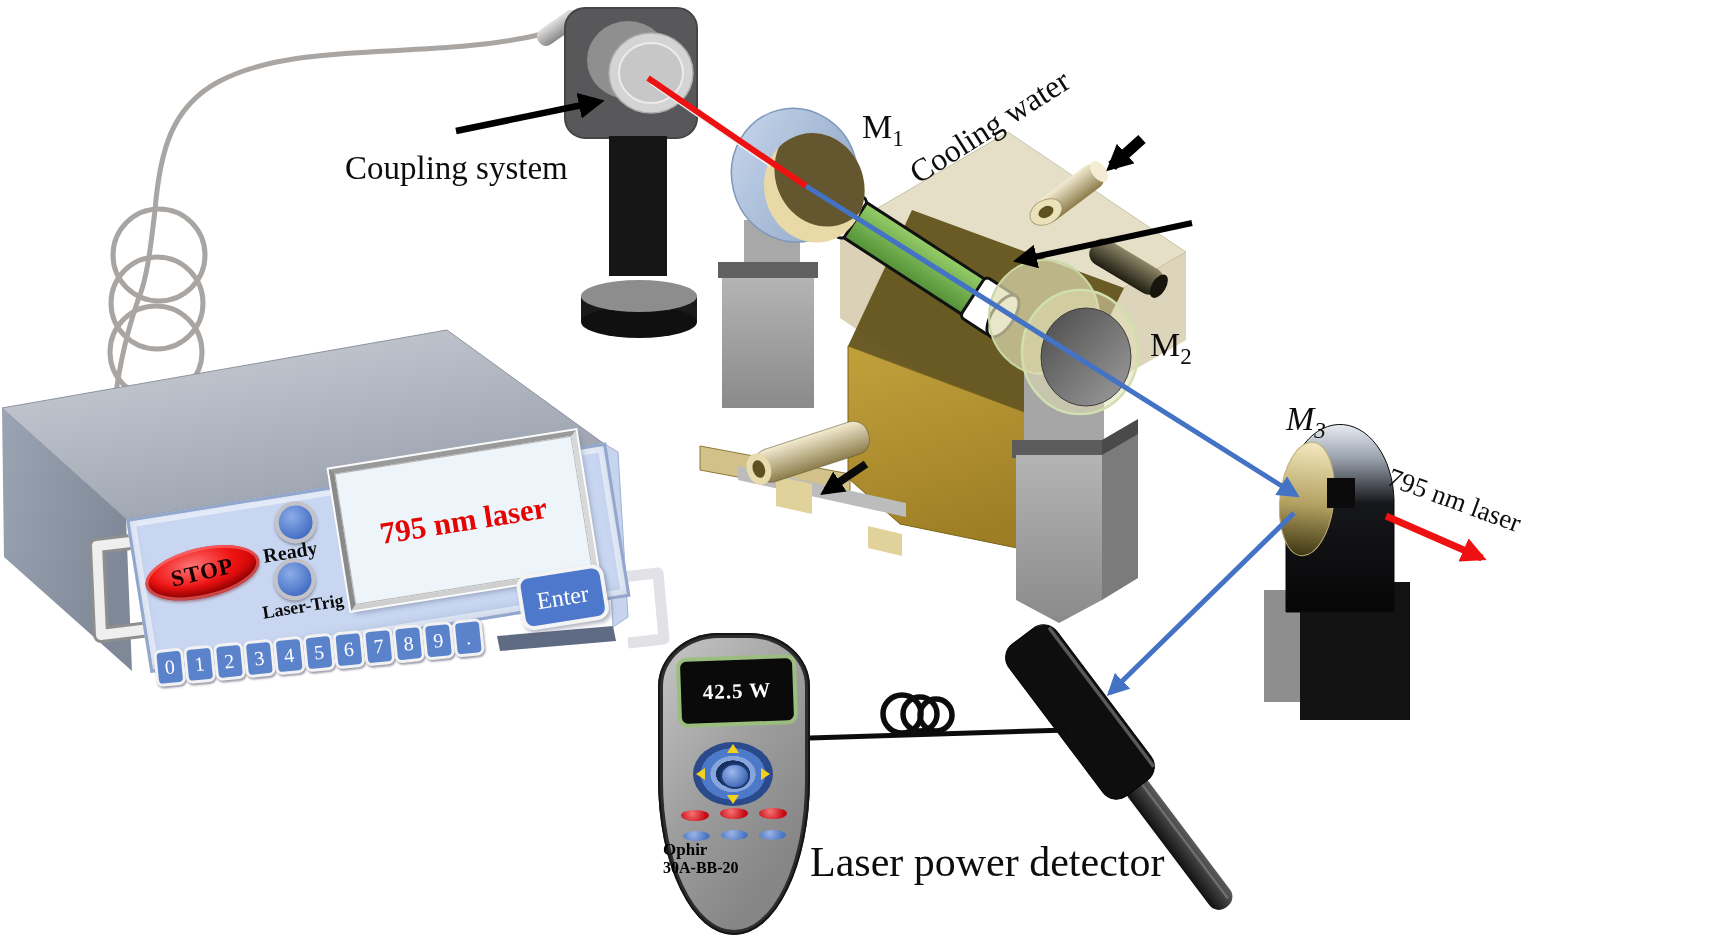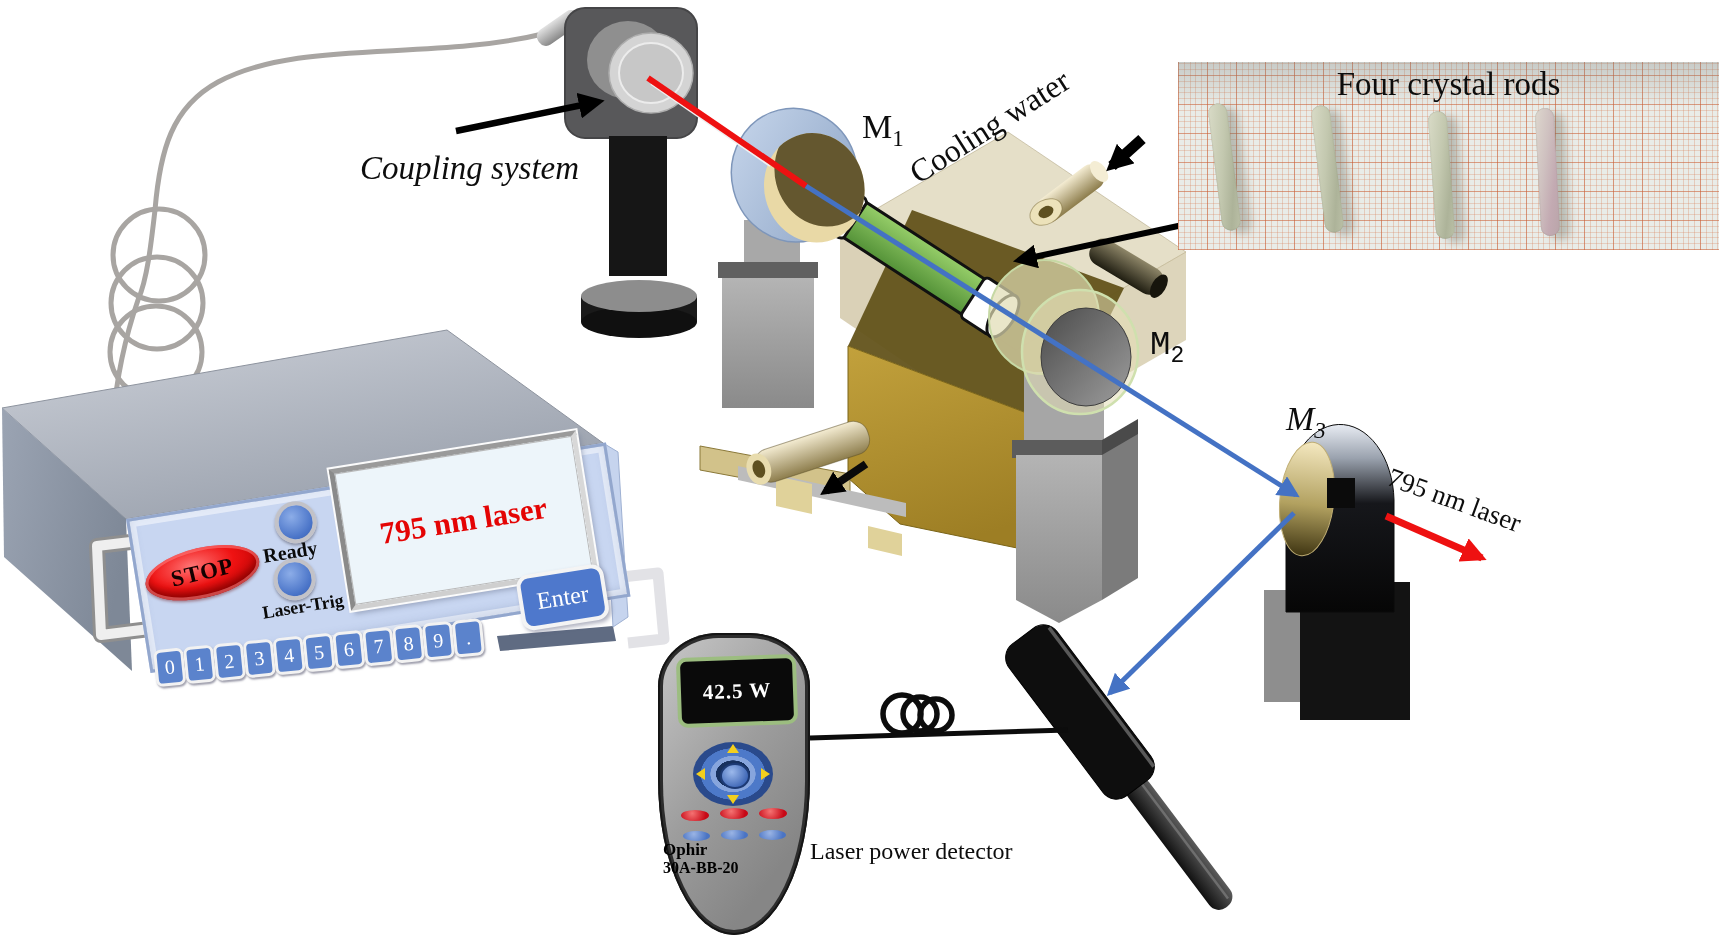--- a/index.html
+++ b/index.html
@@ -291,45 +291,38 @@
 
     <g>
       <line x1="651" y1="84" x2="770" y2="166" stroke="#f0f0f0" stroke-width="2"></line>
       <line x1="648" y1="78" x2="806" y2="186" stroke="#ee1111" stroke-width="6"></line>
       <line x1="806" y1="186" x2="1296" y2="495" stroke="#4472c4" stroke-width="5" marker-end="url(#mBlue)"></line>
       <line x1="1294" y1="513" x2="1110" y2="693" stroke="#4472c4" stroke-width="5" marker-end="url(#mBlue)"></line>
       <line x1="1386" y1="516" x2="1482" y2="558" stroke="#ee1111" stroke-width="7" marker-end="url(#mRed)"></line>
     </g>
   </svg>
 
-  <div class="fig-label" style="left:360px;top:150px;font-style:italic;">Coupling system</div>
+  <div class="fig-label" style="left:345px;top:150px;">Coupling system</div>
 
   <div class="mirror-label" style="left:862px;top:108px;">
     <span>M</span><sub>1</sub>
   </div>
-  <div class="mirror-label" style="left:1150px;top:326px;font-family:Liberation Mono, monospace;">
+  <div class="mirror-label" style="left:1150px;top:326px;">
     <span>M</span><sub>2</sub>
   </div>
   <div class="mirror-label" style="left:1286px;top:400px;font-style:italic;">
     <span>M</span><sub>3</sub>
   </div>
 
   <div class="fig-label rot cooling-label" style="left:903px;top:160px;font-size:32px;">Cooling water</div>
 
   <div class="fig-label rot out-label" style="left:1394px;top:462px;">795 nm laser</div>
 
-  <div class="fig-label" style="left:810px;top:838px;font-size:24px;font-family:Liberation Serif, serif;">Laser power detector</div>
-
-  <div class="inset">
-    <div class="inset-title">Four crystal rods</div>
-    <div class="rod" style="left:37px;top:41px;transform:rotate(-7deg);"></div>
-    <div class="rod" style="left:140px;top:43px;transform:rotate(-7deg);"></div>
-    <div class="rod" style="left:254px;top:49px;transform:rotate(-4deg);"></div>
-    <div class="rod rod-pink" style="left:360px;top:46px;transform:rotate(-3deg);"></div>
-  </div>
+  <div class="fig-label" style="left:810px;top:838px;font-size:42px;font-family:Liberation Serif, serif;">Laser power detector</div>
+
 
   <div class="panel">
     <div class="display">
       <span class="disp-text">795 nm laser</span>
     </div>
     <div class="stop">
       <span class="stop-text">STOP</span>
     </div>
     <div class="led" style="left:143px;top:6px;"></div>
     <div class="plabel" style="left:116px;top:44px;width:76px;font-size:20px;">Ready</div>

